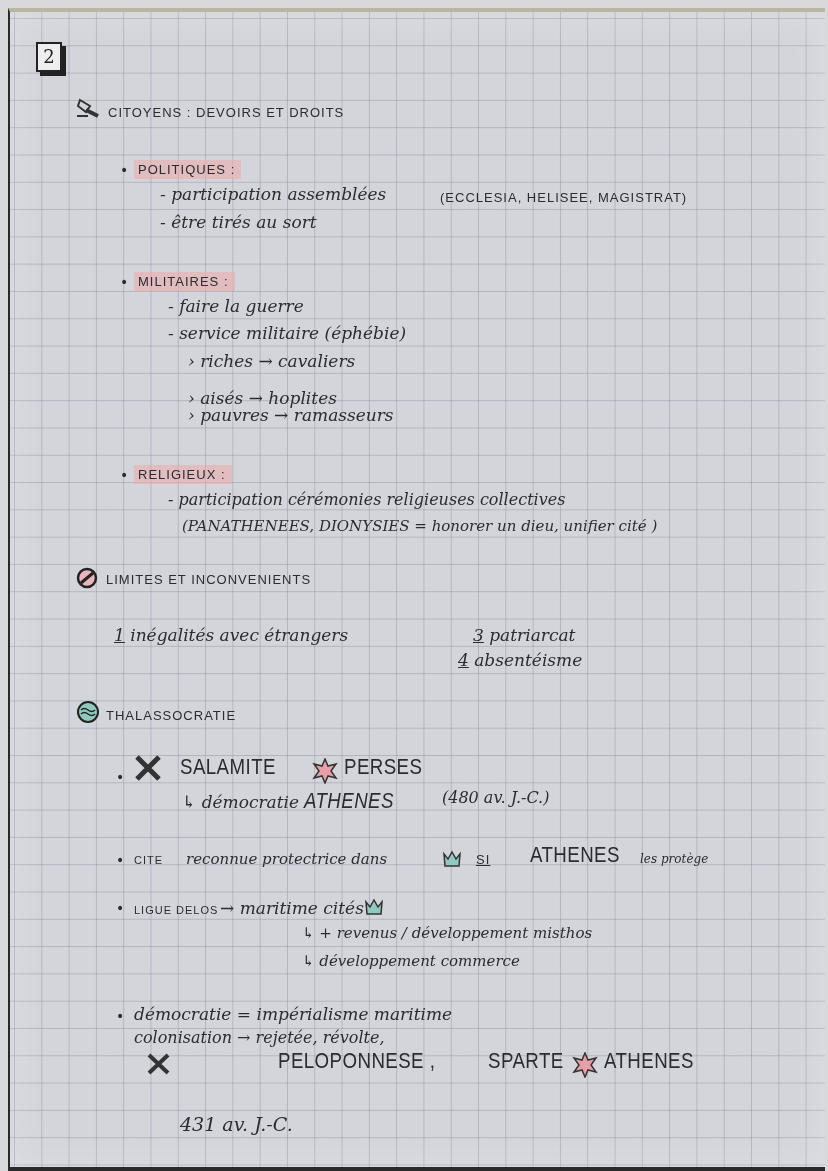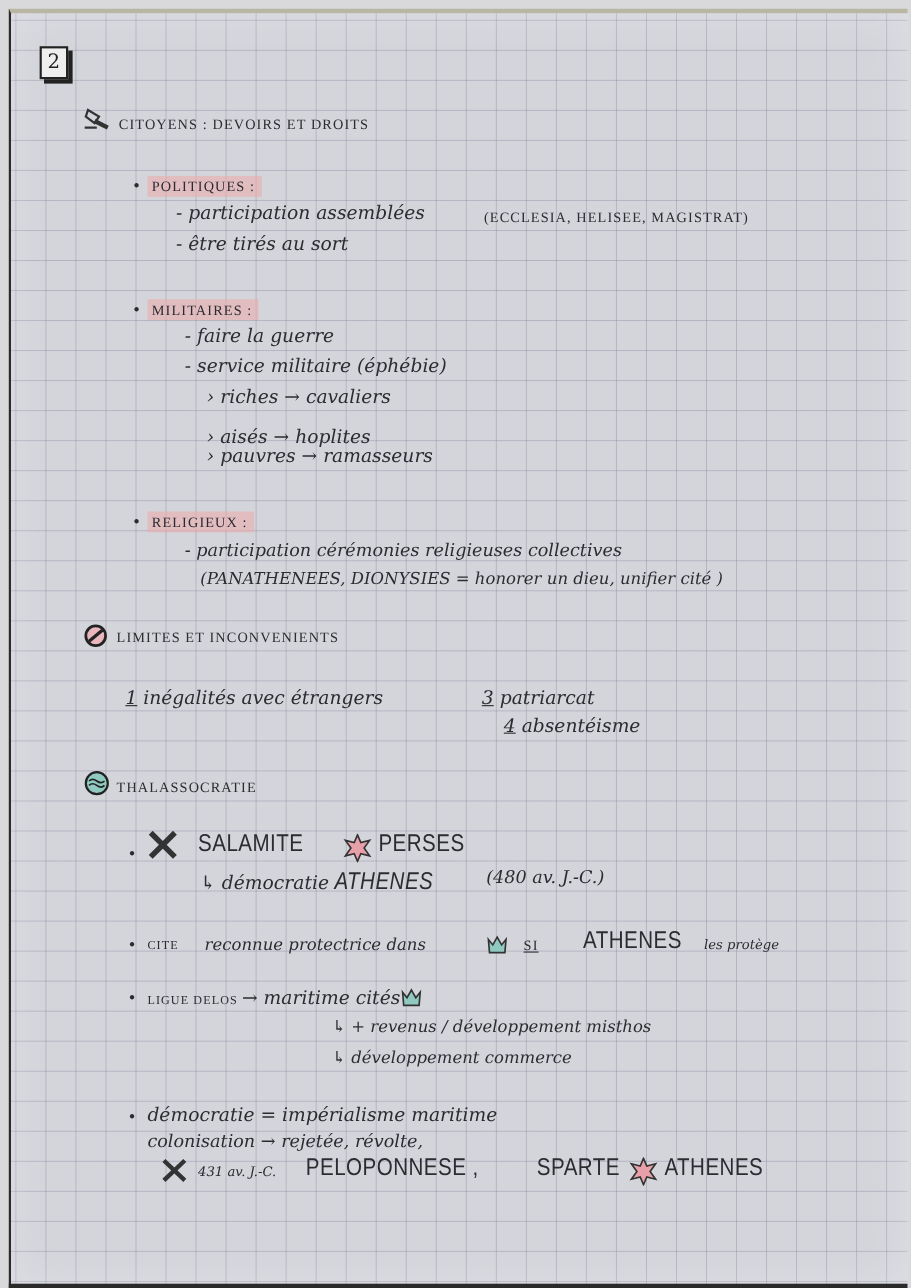--- a/index.html
+++ b/index.html
@@ -17,21 +17,21 @@
     border-bottom:4px solid #2a2a2a;
     box-shadow: inset 0 0 40px rgba(255,255,255,0.25);
   }
   .pagenum {
     position:absolute; left:26px; top:30px; width:22px; height:26px;
     border:2px solid #222; background:#eee; font-family:"DejaVu Serif", serif;
     font-size:18px; line-height:26px; text-align:center; color:#222;
     box-shadow:4px 4px 0 #222;
   }
   .hand { position:absolute; color:#2b2b30; white-space:nowrap; }
-  .caps { font-family:Liberation Serif, serif; letter-spacing:1px; font-size:13px; }
+  .caps { font-family:Liberation Sans, sans-serif; letter-spacing:1px; font-size:13px; }
   .script { font-family:"DejaVu Serif", serif; font-style:italic; font-size:17px; }
   .tall { font-family:"Liberation Sans Narrow","Liberation Sans", sans-serif; font-size:22px; letter-spacing:0.5px; transform:scaleX(0.85); transform-origin:left; }
   .hl { background:rgba(236,170,170,0.55); padding:2px 6px 2px 4px; }
   .bullet { font-size:14px; }
   .icon { position:absolute; display:inline-block; }
 </style>
 </head>
 <body>
 
 <div class="page">
@@ -64,21 +64,21 @@
   <div class="hand script" style="left:158px;top:478px;font-size:16px">- participation cérémonies religieuses collectives</div>
   <div class="hand script" style="left:172px;top:505px;font-size:15px">(PANATHENEES, DIONYSIES = honorer un dieu, unifier cité )</div>
 
   <svg class="icon" style="left:66px;top:555px" width="22" height="22" viewBox="0 0 22 22">
     <circle cx="11" cy="11" r="9" fill="#e8b6bc" stroke="#222" stroke-width="2.5"></circle>
     <path d="M5 16 L17 6" stroke="#222" stroke-width="3"></path>
   </svg>
   <div class="hand caps" style="left:96px;top:560px">LIMITES ET INCONVENIENTS</div>
 
   <div class="hand script" style="left:104px;top:613px"><u>1</u> <span>inégalités avec étrangers</span></div>
-  <div class="hand script" style="left:428px;top:613px"><u>3</u> <span>patriarcat</span></div>
+  <div class="hand script" style="left:463px;top:613px"><u>3</u> <span>patriarcat</span></div>
   <div class="hand script" style="left:448px;top:638px"><u>4</u> <span>absentéisme</span></div>
 
   <svg class="icon" style="left:66px;top:688px" width="24" height="24" viewBox="0 0 24 24">
     <circle cx="12" cy="12" r="10" fill="#8fc9bf" stroke="#222" stroke-width="2"></circle>
     <path d="M5 10 q3 -3 7 0 t7 0 M5 14 q3 -3 7 0 t7 0" stroke="#222" stroke-width="1.5" fill="none"></path>
   </svg>
   <div class="hand caps" style="left:96px;top:696px">THALASSOCRATIE</div>
 
   <div class="hand bullet" style="left:106px;top:757px">•</div>
   <svg class="icon" style="left:124px;top:742px" width="30" height="28" viewBox="0 0 30 28">
@@ -110,21 +110,21 @@
   </svg>
   <div class="hand script" style="left:292px;top:940px;font-size:15px">↳ <span>développement commerce</span></div>
   <div class="hand script" style="left:292px;top:912px;font-size:15px">↳ <span>+ revenus / développement misthos</span></div>
 
   <div class="hand bullet" style="left:106px;top:996px">•</div>
   <div class="hand script" style="left:124px;top:992px">démocratie = impérialisme maritime</div>
   <div class="hand script" style="left:124px;top:1016px;font-size:16px">colonisation → rejetée, révolte,</div>
   <svg class="icon" style="left:136px;top:1040px" width="26" height="24" viewBox="0 0 26 24">
     <path d="M3 3 L22 21 M22 3 L3 21" stroke="#333" stroke-width="4"></path>
   </svg>
-  <div class="hand script" style="left:170px;top:1046px;font-size:12px">431 av. J.-C.</div>
+  <div class="hand script" style="left:170px;top:1101px;font-size:19px">431 av. J.-C.</div>
   <div class="hand tall" style="left:268px;top:1036px">PELOPONNESE ,</div>
   <div class="hand tall" style="left:478px;top:1036px">SPARTE</div>
   <svg class="icon" style="left:562px;top:1040px" width="26" height="26" viewBox="0 0 26 26">
     <polygon points="13,1 16,8 24,6 19,13 24,20 16,18 13,25 10,18 2,20 7,13 2,6 10,8" fill="#e8a0a8" stroke="#333" stroke-width="1.5"></polygon>
   </svg>
   <div class="hand tall" style="left:594px;top:1036px">ATHENES</div>
 
 </div>
 
 </body></html>

